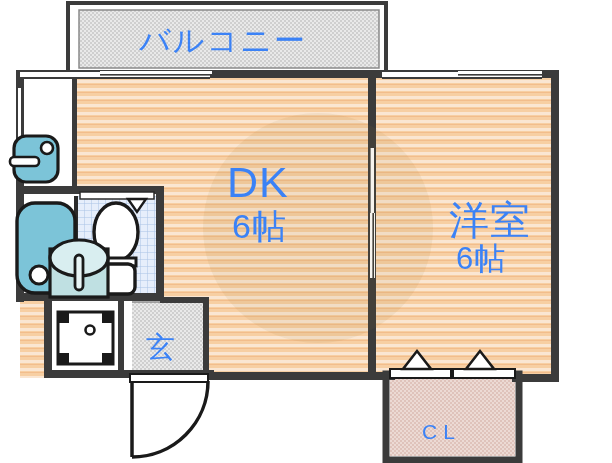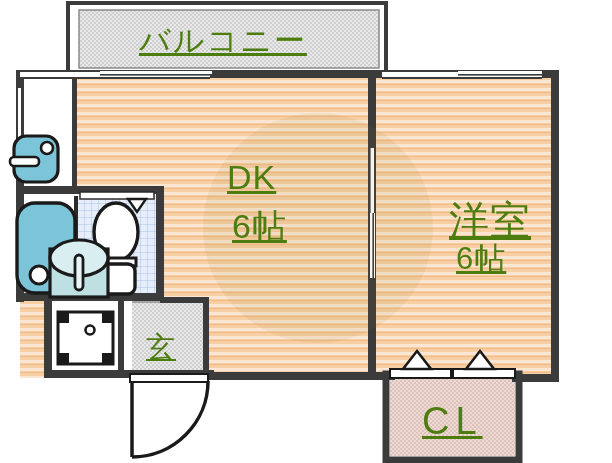--- a/index.html
+++ b/index.html
@@ -2,30 +2,30 @@
 <html><head>
 <meta charset="utf-8">
 <style>
   html,body{margin:0;padding:0;background:#ffffff;}
   body{
     width:612px;height:463px;position:relative;overflow:hidden;
     font-family:"Liberation Sans","DejaVu Sans",sans-serif;
   }
   #plan{position:absolute;left:0;top:0;width:612px;height:463px;}
   .lbl{
-    position:absolute;color:#4d7c0f;font-weight:400;letter-spacing:1px;
-    white-space:nowrap;user-select:none;text-decoration:underline;
+    position:absolute;color:#3b82f6;font-weight:400;letter-spacing:1px;
+    white-space:nowrap;user-select:none;
   }
   .lbl-balcony{font-size:31px;left:139px;top:20px;letter-spacing:2px;}
-  .lbl-dk{font-size:34px;left:227px;top:158px;font-weight:500;}
+  .lbl-dk{font-size:43px;left:227px;top:158px;font-weight:500;}
   .lbl-dk2{font-size:34px;left:232px;top:204px;font-weight:500;}
   .lbl-yo{font-size:40px;left:449px;top:193px;font-weight:500;}
   .lbl-yo2{font-size:31px;left:456px;top:238px;font-weight:500;}
   .lbl-gen{font-size:29px;left:146px;top:328px;}
-  .lbl-cl{font-size:38px;left:422px;top:400px;letter-spacing:6px;}
+  .lbl-cl{font-size:21px;left:422px;top:420px;letter-spacing:6px;}
 </style>
 </head>
 <body>
 
 <svg id="plan" viewBox="0 0 612 463">
   <defs>
     <pattern id="woodPat" width="8" height="8" patternUnits="userSpaceOnUse">
       <rect width="8" height="8" fill="#f7cfa3"></rect>
       <rect y="0" width="8" height="3" fill="#fae6d2"></rect>
       <rect y="4" width="8" height="1" fill="#f2bd8c"></rect>

